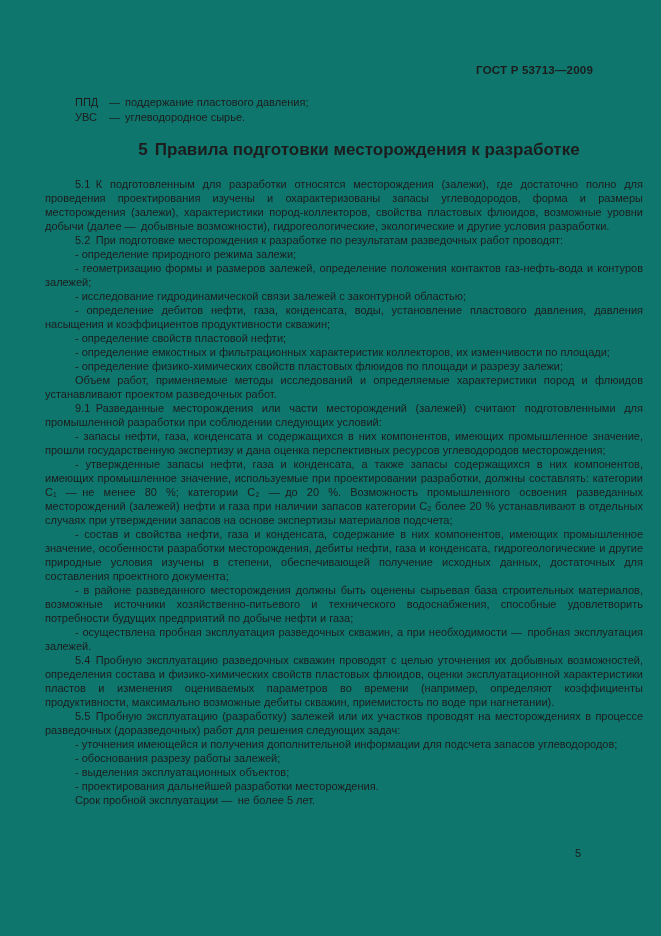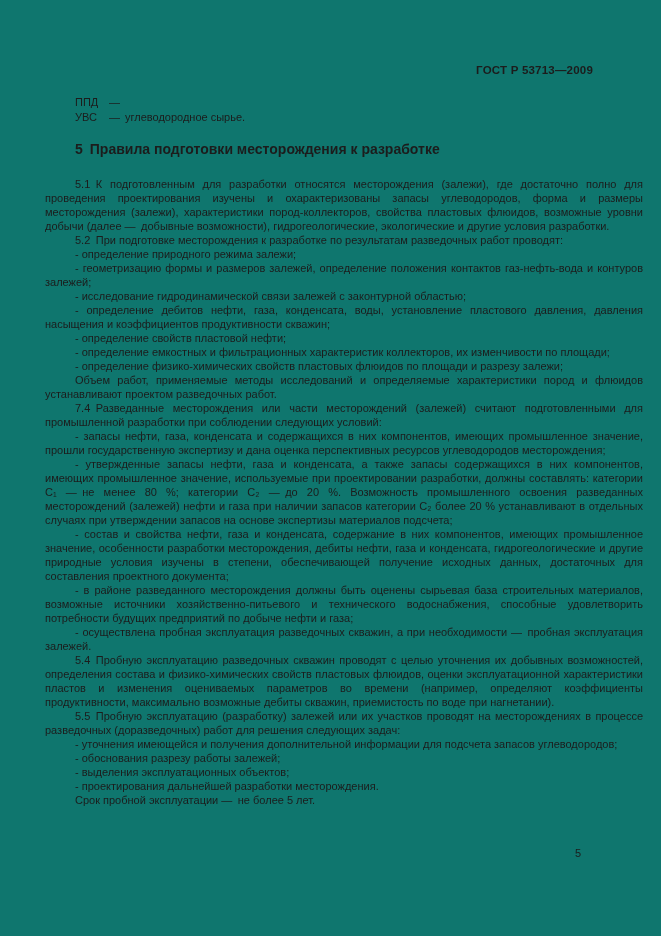--- a/index.html
+++ b/index.html
@@ -45,23 +45,24 @@
   .abbr-dash {
     width: 16px;
     flex: 0 0 auto;
   }
   .abbr-def {
     flex: 1 1 auto;
   }
   .section-heading {
     margin: 16px 0 0 0;
     padding-left: 30px;
-    font-size: 14px;
+    font-size: 17px;
     font-weight: bold;
     line-height: 17px;
+    text-align: center;
   }
   .section-number {
     margin-right: 7px;
   }
   .body-text {
     margin-top: 19px;
     font-size: 11px;
     line-height: 14px;
     text-align: justify;
     hyphens: auto;
@@ -86,20 +87,21 @@
 
 <div class="page">
   <div class="content">
 
     <div class="doc-header">ГОСТ Р 53713—2009</div>
 
     <div class="abbr-list">
       <div class="abbr-row">
         <span class="abbr-term">ППД</span>
         <span class="abbr-dash">—</span>
+        <span class="abbr-def">поддержание пластового давления;</span>
       </div>
       <div class="abbr-row">
         <span class="abbr-term">УВС</span>
         <span class="abbr-dash">—</span>
         <span class="abbr-def">углеводородное сырье.</span>
       </div>
     </div>
 
     <h2 class="section-heading">
       <span class="section-number">5</span><span>Правила подготовки месторождения к разработке</span>
@@ -109,21 +111,21 @@
       <p>5.1 К подготовленным для разработки относятся месторождения (залежи), где достаточно полно для проведения проектирования изучены и охарактеризованы запасы углеводородов, форма и размеры месторождения (залежи), характеристики пород-коллекторов, свойства пластовых флюидов, возможные уровни добычи (далее — добывные возможности), гидрогеологические, экологические и другие условия разработки.</p>
       <p>5.2 При подготовке месторождения к разработке по результатам разведочных работ проводят:</p>
       <p>- определение природного режима залежи;</p>
       <p>- геометризацию формы и размеров залежей, определение положения контактов газ-нефть-вода и контуров залежей;</p>
       <p>- исследование гидродинамической связи залежей с законтурной областью;</p>
       <p>- определение дебитов нефти, газа, конденсата, воды, установление пластового давления, давления насыщения и коэффициентов продуктивности скважин;</p>
       <p>- определение свойств пластовой нефти;</p>
       <p>- определение емкостных и фильтрационных характеристик коллекторов, их изменчивости по площади;</p>
       <p>- определение физико-химических свойств пластовых флюидов по площади и разрезу залежи;</p>
       <p>Объем работ, применяемые методы исследований и определяемые характеристики пород и флюидов устанавливают проектом разведочных работ.</p>
-      <p>7.4 Разведанные месторождения или части месторождений (залежей) считают подготовленными для промышленной разработки при соблюдении следующих условий:</p>
+      <p>9.1 Разведанные месторождения или части месторождений (залежей) считают подготовленными для промышленной разработки при соблюдении следующих условий:</p>
       <p>- запасы нефти, газа, конденсата и содержащихся в них компонентов, имеющих промышленное значение, прошли государственную экспертизу и дана оценка перспективных ресурсов углеводородов месторождения;</p>
       <p>- утвержденные запасы нефти, газа и конденсата, а также запасы содержащихся в них компонентов, имеющих промышленное значение, используемые при проектировании разработки, должны составлять: категории С₁ — не менее 80 %; категории С₂ — до 20 %. Возможность промышленного освоения разведанных месторождений (залежей) нефти и газа при наличии запасов категории С₂ более 20 % устанавливают в отдельных случаях при утверждении запасов на основе экспертизы материалов подсчета;</p>
       <p>- состав и свойства нефти, газа и конденсата, содержание в них компонентов, имеющих промышленное значение, особенности разработки месторождения, дебиты нефти, газа и конденсата, гидрогеологические и другие природные условия изучены в степени, обеспечивающей получение исходных данных, достаточных для составления проектного документа;</p>
       <p>- в районе разведанного месторождения должны быть оценены сырьевая база строительных материалов, возможные источники хозяйственно-питьевого и технического водоснабжения, способные удовлетворить потребности будущих предприятий по добыче нефти и газа;</p>
       <p>- осуществлена пробная эксплуатация разведочных скважин, а при необходимости — пробная эксплуатация залежей.</p>
       <p>5.4 Пробную эксплуатацию разведочных скважин проводят с целью уточнения их добывных возможностей, определения состава и физико-химических свойств пластовых флюидов, оценки эксплуатационной характеристики пластов и изменения оцениваемых параметров во времени (например, определяют коэффициенты продуктивности, максимально возможные дебиты скважин, приемистость по воде при нагнетании).</p>
       <p>5.5 Пробную эксплуатацию (разработку) залежей или их участков проводят на месторождениях в процессе разведочных (доразведочных) работ для решения следующих задач:</p>
       <p>- уточнения имеющейся и получения дополнительной информации для подсчета запасов углеводородов;</p>
       <p>- обоснования разрезу работы залежей;</p>
       <p>- выделения эксплуатационных объектов;</p>

